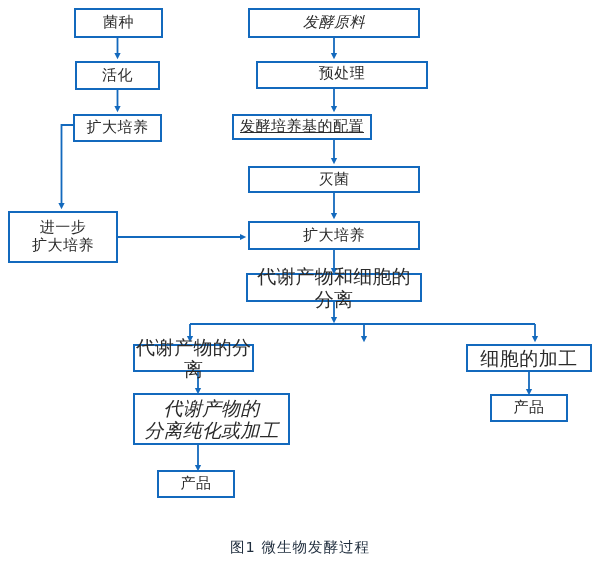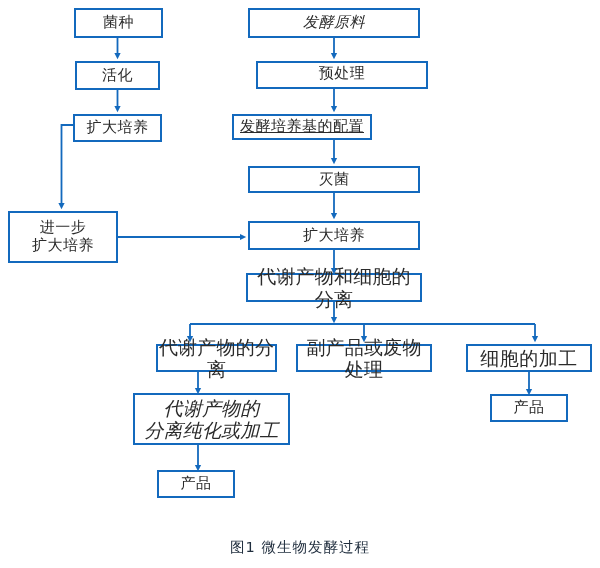--- a/index.html
+++ b/index.html
@@ -111,28 +111,27 @@
   <div class="node" style="left:256px; top:61px; width:172px; height:28px;font-family:Liberation Mono, monospace;">预处理</div>
 
   <div class="node" style="left:232px; top:114px; width:140px; height:26px;text-decoration:underline;">发酵培养基的配置</div>
 
   <div class="node" style="left:248px; top:166px; width:172px; height:27px;">灭菌</div>
 
   <div class="node" style="left:248px; top:221px; width:172px; height:29px;">扩大培养</div>
 
   <div class="node small tight" style="left:246px; top:273px; width:176px; height:29px;">代谢产物和细胞的分离</div>
 
-  <div class="node small tight" style="left:133px; top:344px; width:121px; height:28px;margin-left:23px;">代谢产物的分离</div>
+  <div class="node small tight" style="left:133px; top:344px; width:121px; height:28px;">代谢产物的分离</div>
 
   <div class="node small tight" style="left:133px; top:393px; width:157px; height:52px;font-style:italic;">代谢产物的
 分离纯化或加工</div>
 
   <div class="node" style="left:157px; top:470px; width:78px; height:28px;">产品</div>
 
-  <div class="node small tight" style="left:296px; top:344px; width:136px; height:28px;">副产品或废物处理</div>
 
   <div class="node small" style="left:466px; top:344px; width:126px; height:28px;">细胞的加工</div>
 
   <div class="node" style="left:490px; top:394px; width:78px; height:28px;">产品</div>
 
   <div id="figure-caption">图1 微生物发酵过程</div>
 
 </div>
 
 </body></html>

